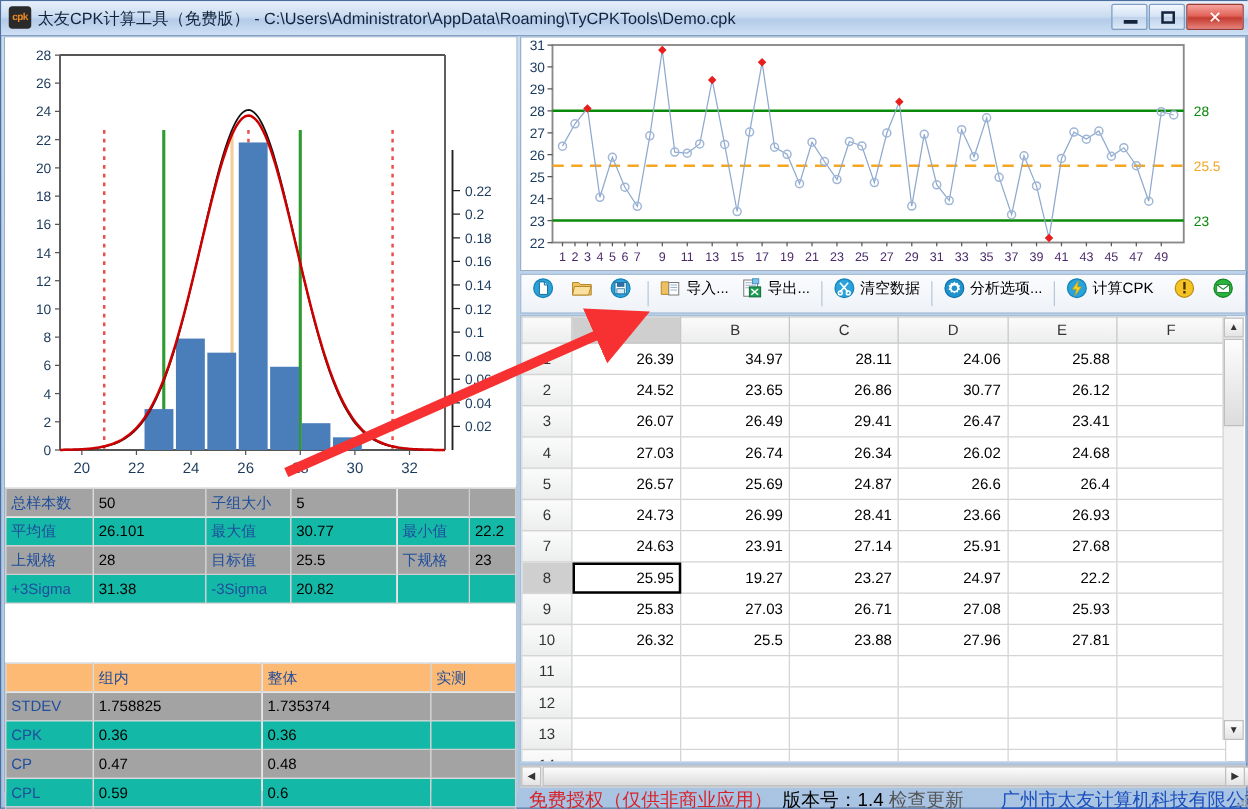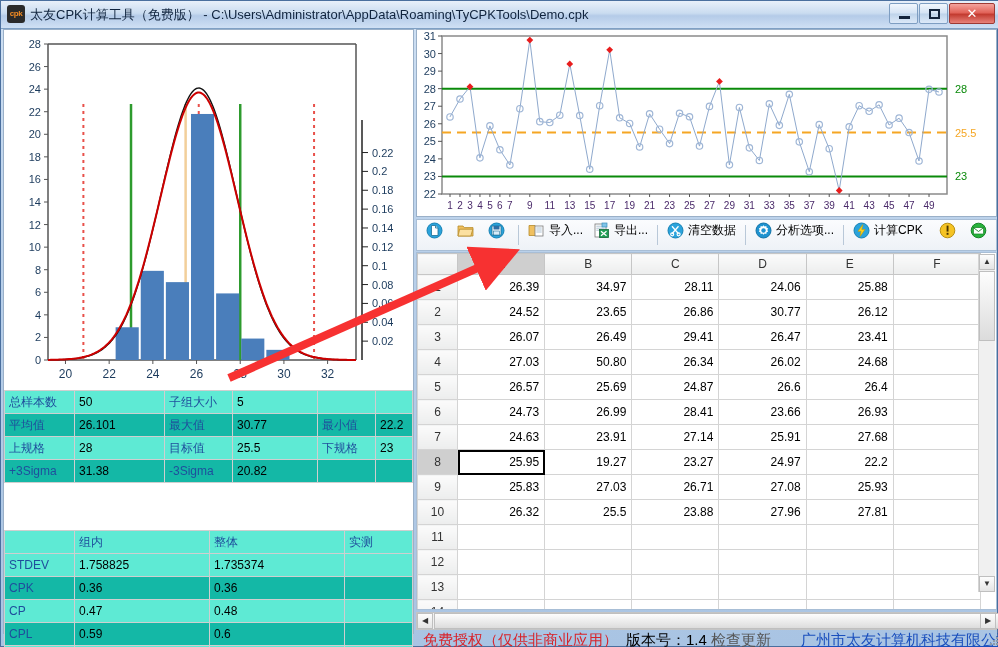--- a/index.html
+++ b/index.html
@@ -58,25 +58,25 @@
     position:absolute;left:0;top:0;width:409px;height:358px;background:#fff;
   }
   
   table.stat{border-collapse:collapse;font-size:12px;table-layout:fixed;}
   table.stat td{
     border:1px solid #cfcfcf;height:23px;padding:0 4px;
     white-space:nowrap;overflow:hidden;box-sizing:border-box;
   }
   .lbl{color:#1f4e9c;}
   .val{color:#000;}
-  .rowA{background:#5eead4;}
+  .rowA{background:#a3a3a3;}
   .rowB{background:#14b8a6;}
   .tbl1{position:absolute;left:0;top:360px;width:409px;}
   .tbl2{position:absolute;left:0;top:500px;width:409px;}
-  .hdr td{color:#1f4e9c;background:#5eead4;}
+  .hdr td{color:#1f4e9c;background:#fdba74;}
 
   
   .right-panel{
     position:absolute;left:415px;top:28px;width:581px;height:605px;
   }
   .chart-right{
     position:absolute;left:0;top:0;width:581px;height:188px;background:#fff;
     border:1px solid #9ab0c8;box-sizing:border-box;
   }
   .toolbar{
@@ -669,21 +669,21 @@
               <td class="cell">26.07</td>
               <td class="cell">26.49</td>
               <td class="cell">29.41</td>
               <td class="cell">26.47</td>
               <td class="cell">23.41</td>
               <td class="cell"></td>
             </tr>
             <tr>
               <th class="rowhdr">4</th>
               <td class="cell">27.03</td>
-              <td class="cell">50.80</td>
+              <td class="cell">26.74</td>
               <td class="cell">26.34</td>
               <td class="cell">26.02</td>
               <td class="cell">24.68</td>
               <td class="cell"></td>
             </tr>
             <tr>
               <th class="rowhdr">5</th>
               <td class="cell">26.57</td>
               <td class="cell">25.69</td>
               <td class="cell">24.87</td>

